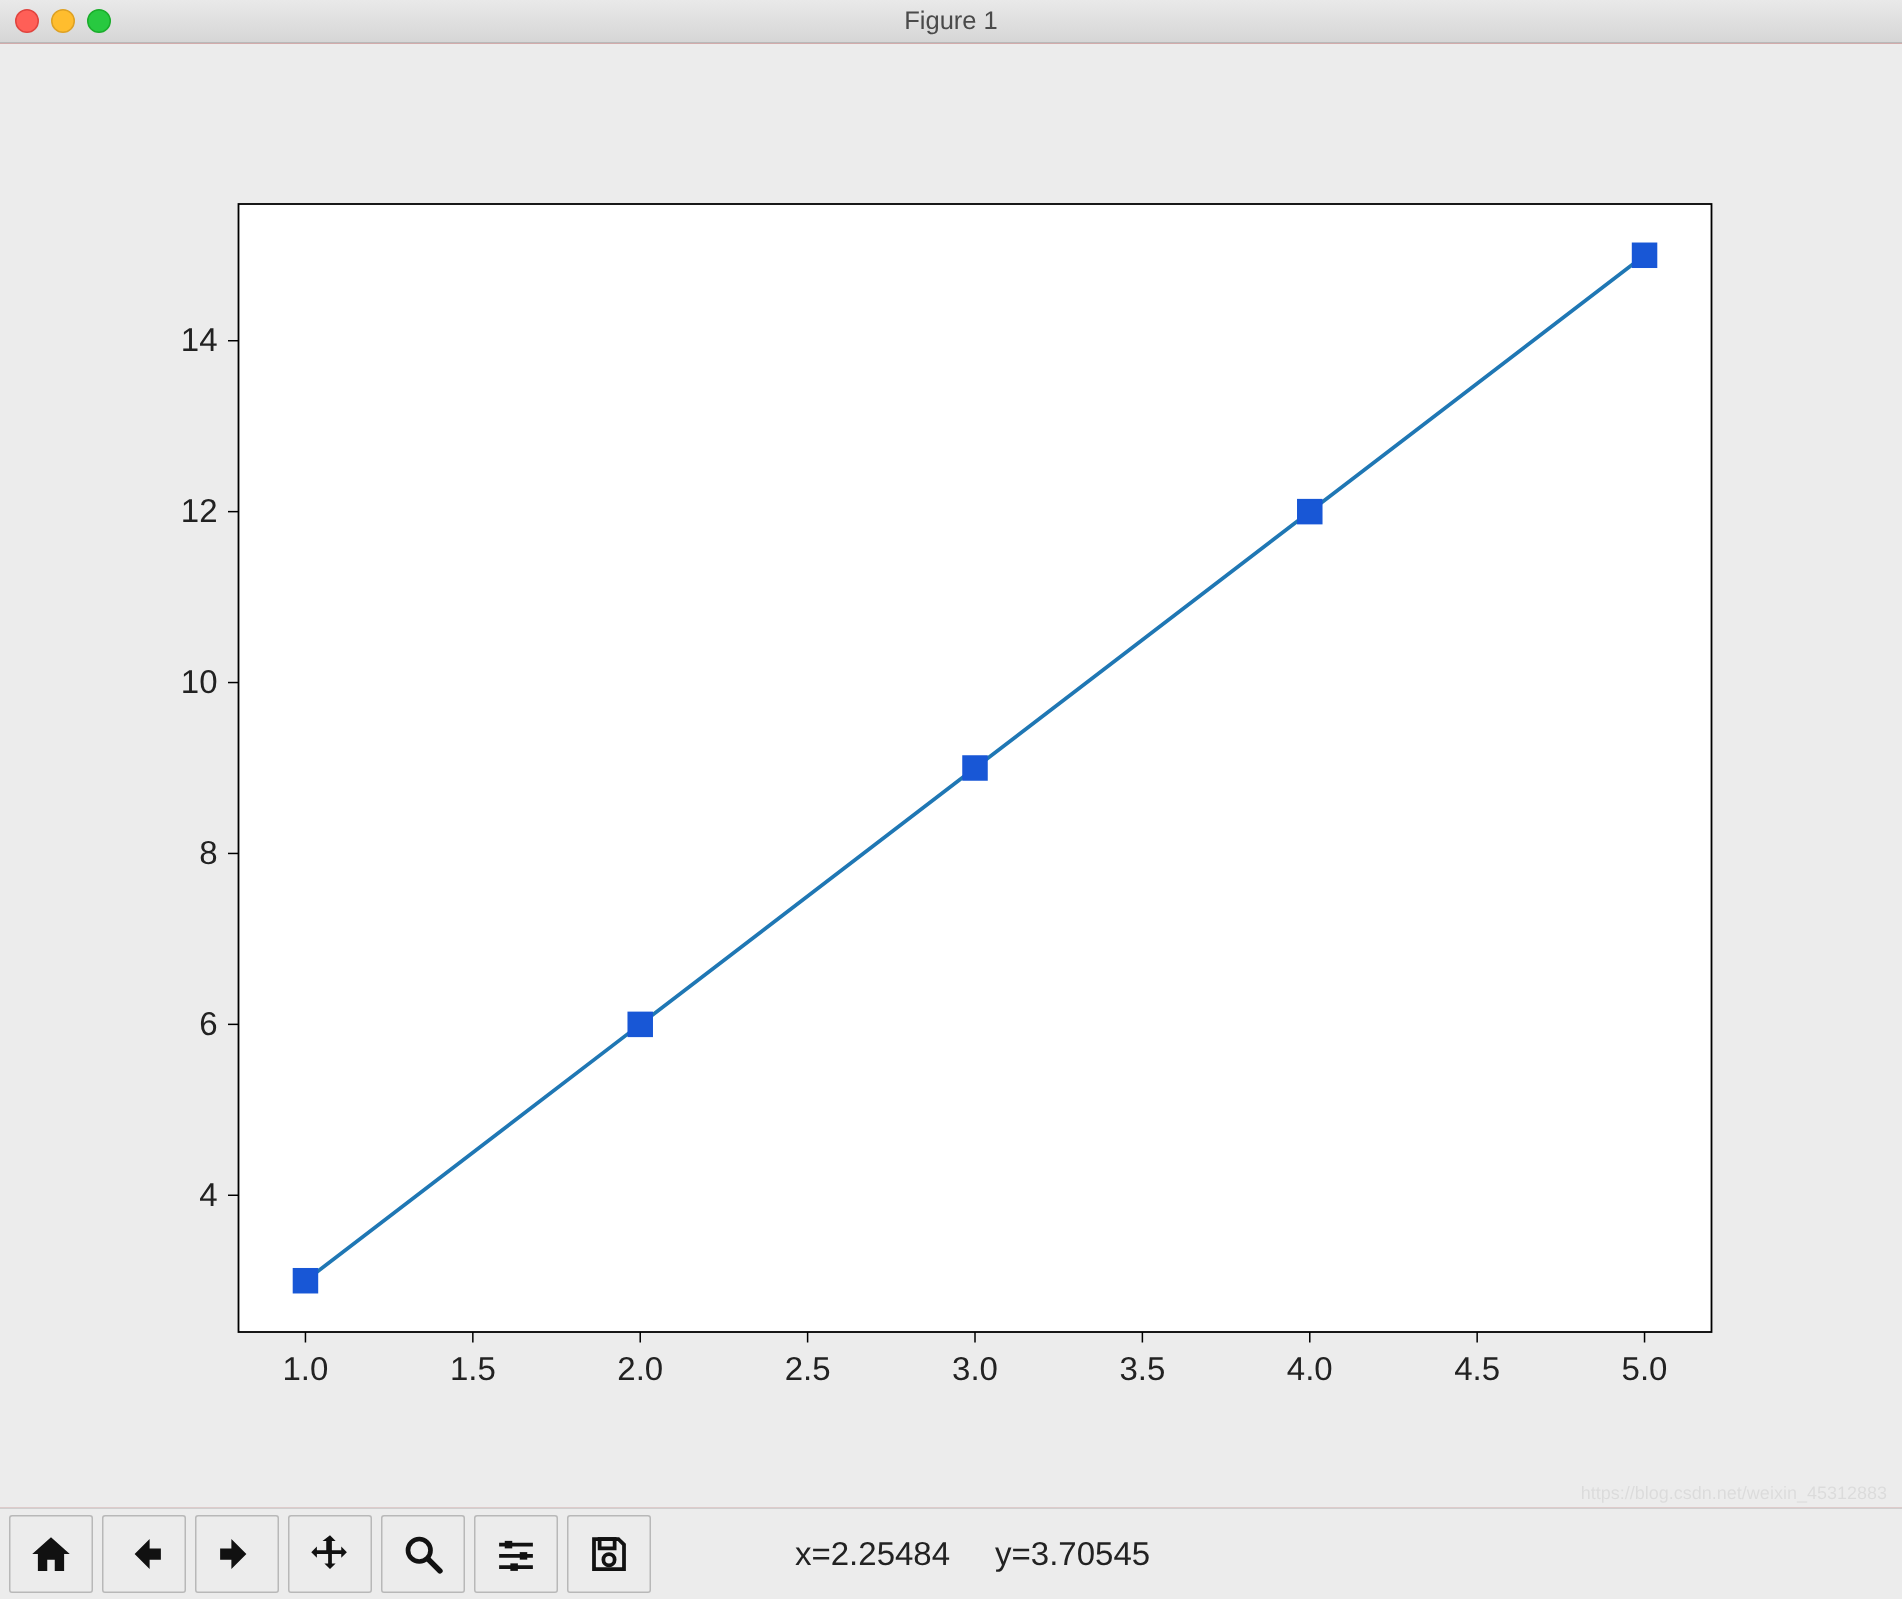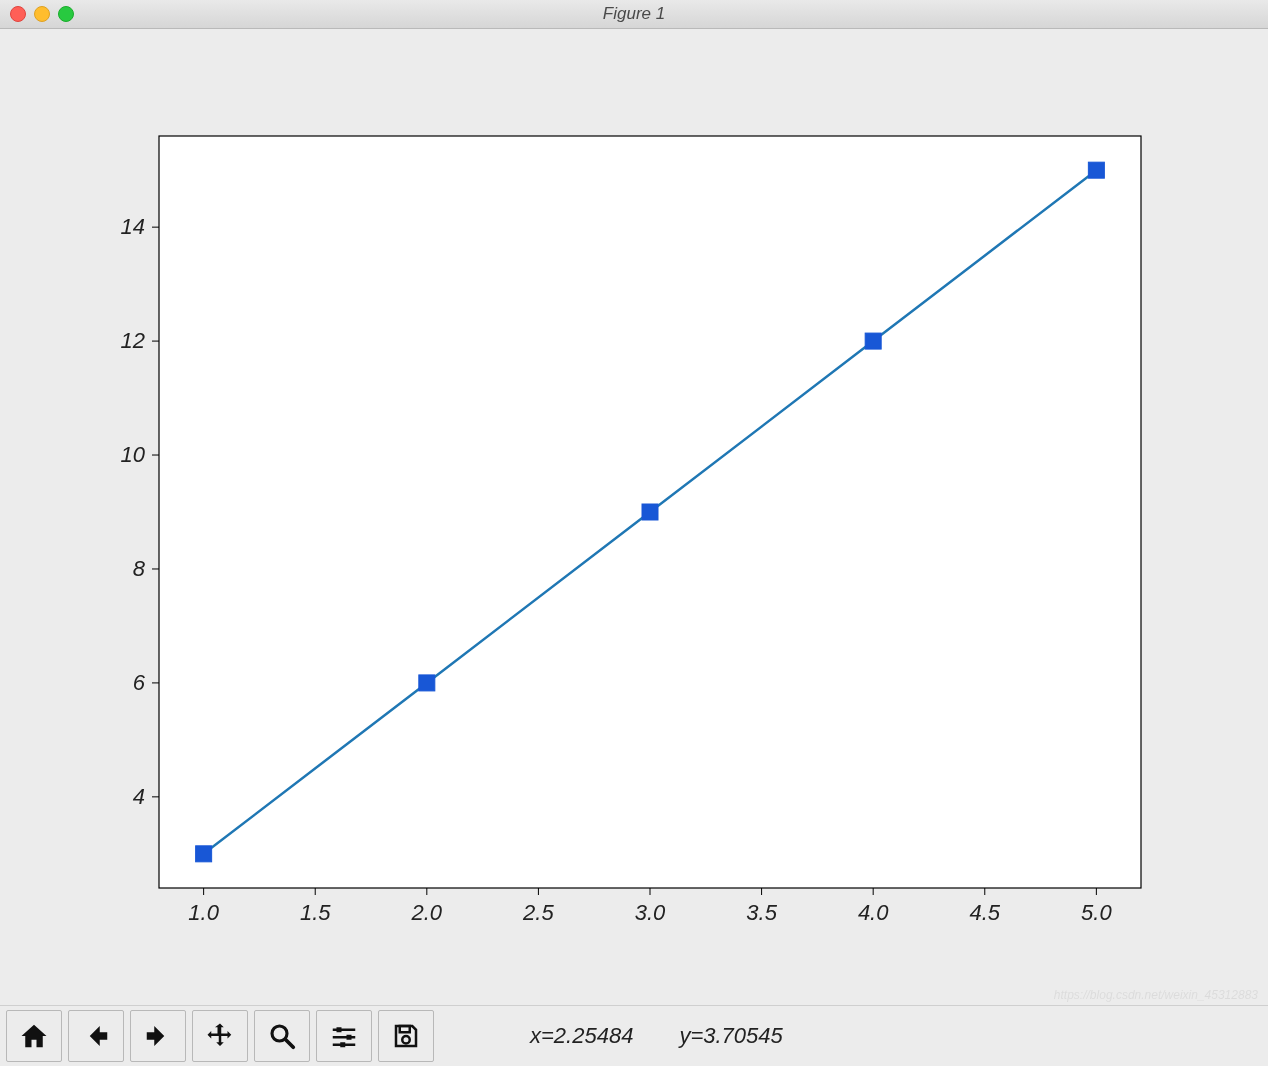--- a/index.html
+++ b/index.html
@@ -10,21 +10,20 @@
     font-family: "Helvetica Neue", Helvetica, Arial, sans-serif;
     background: #ececec;
     overflow: hidden;
   }
   .window {
     width: 1268px;
     height: 1066px;
     display: flex;
     flex-direction: column;
     background: #b91c1c;
-    font-style: italic;
   }
   .titlebar {
     height: 28px;
     flex: 0 0 28px;
     background: linear-gradient(#e9e9e9, #d6d6d6);
     border-bottom: 1px solid #b9b9b9;
     display: flex;
     align-items: center;
     position: relative;
   }
@@ -78,21 +77,21 @@
     align-items: center;
     justify-content: center;
     cursor: pointer;
   }
   .tbtn svg { width: 30px; height: 30px; }
   .coord {
     margin-left: 90px;
     font-size: 22px;
     color: #222;
     display: flex;
-    gap: 46px;
+    gap: 30px;
   }
   .watermark {
     position: absolute;
     right: 10px;
     bottom: 64px;
     font-size: 12px;
     color: rgba(0,0,0,0.07);
     pointer-events: none;
   }
 </style>

